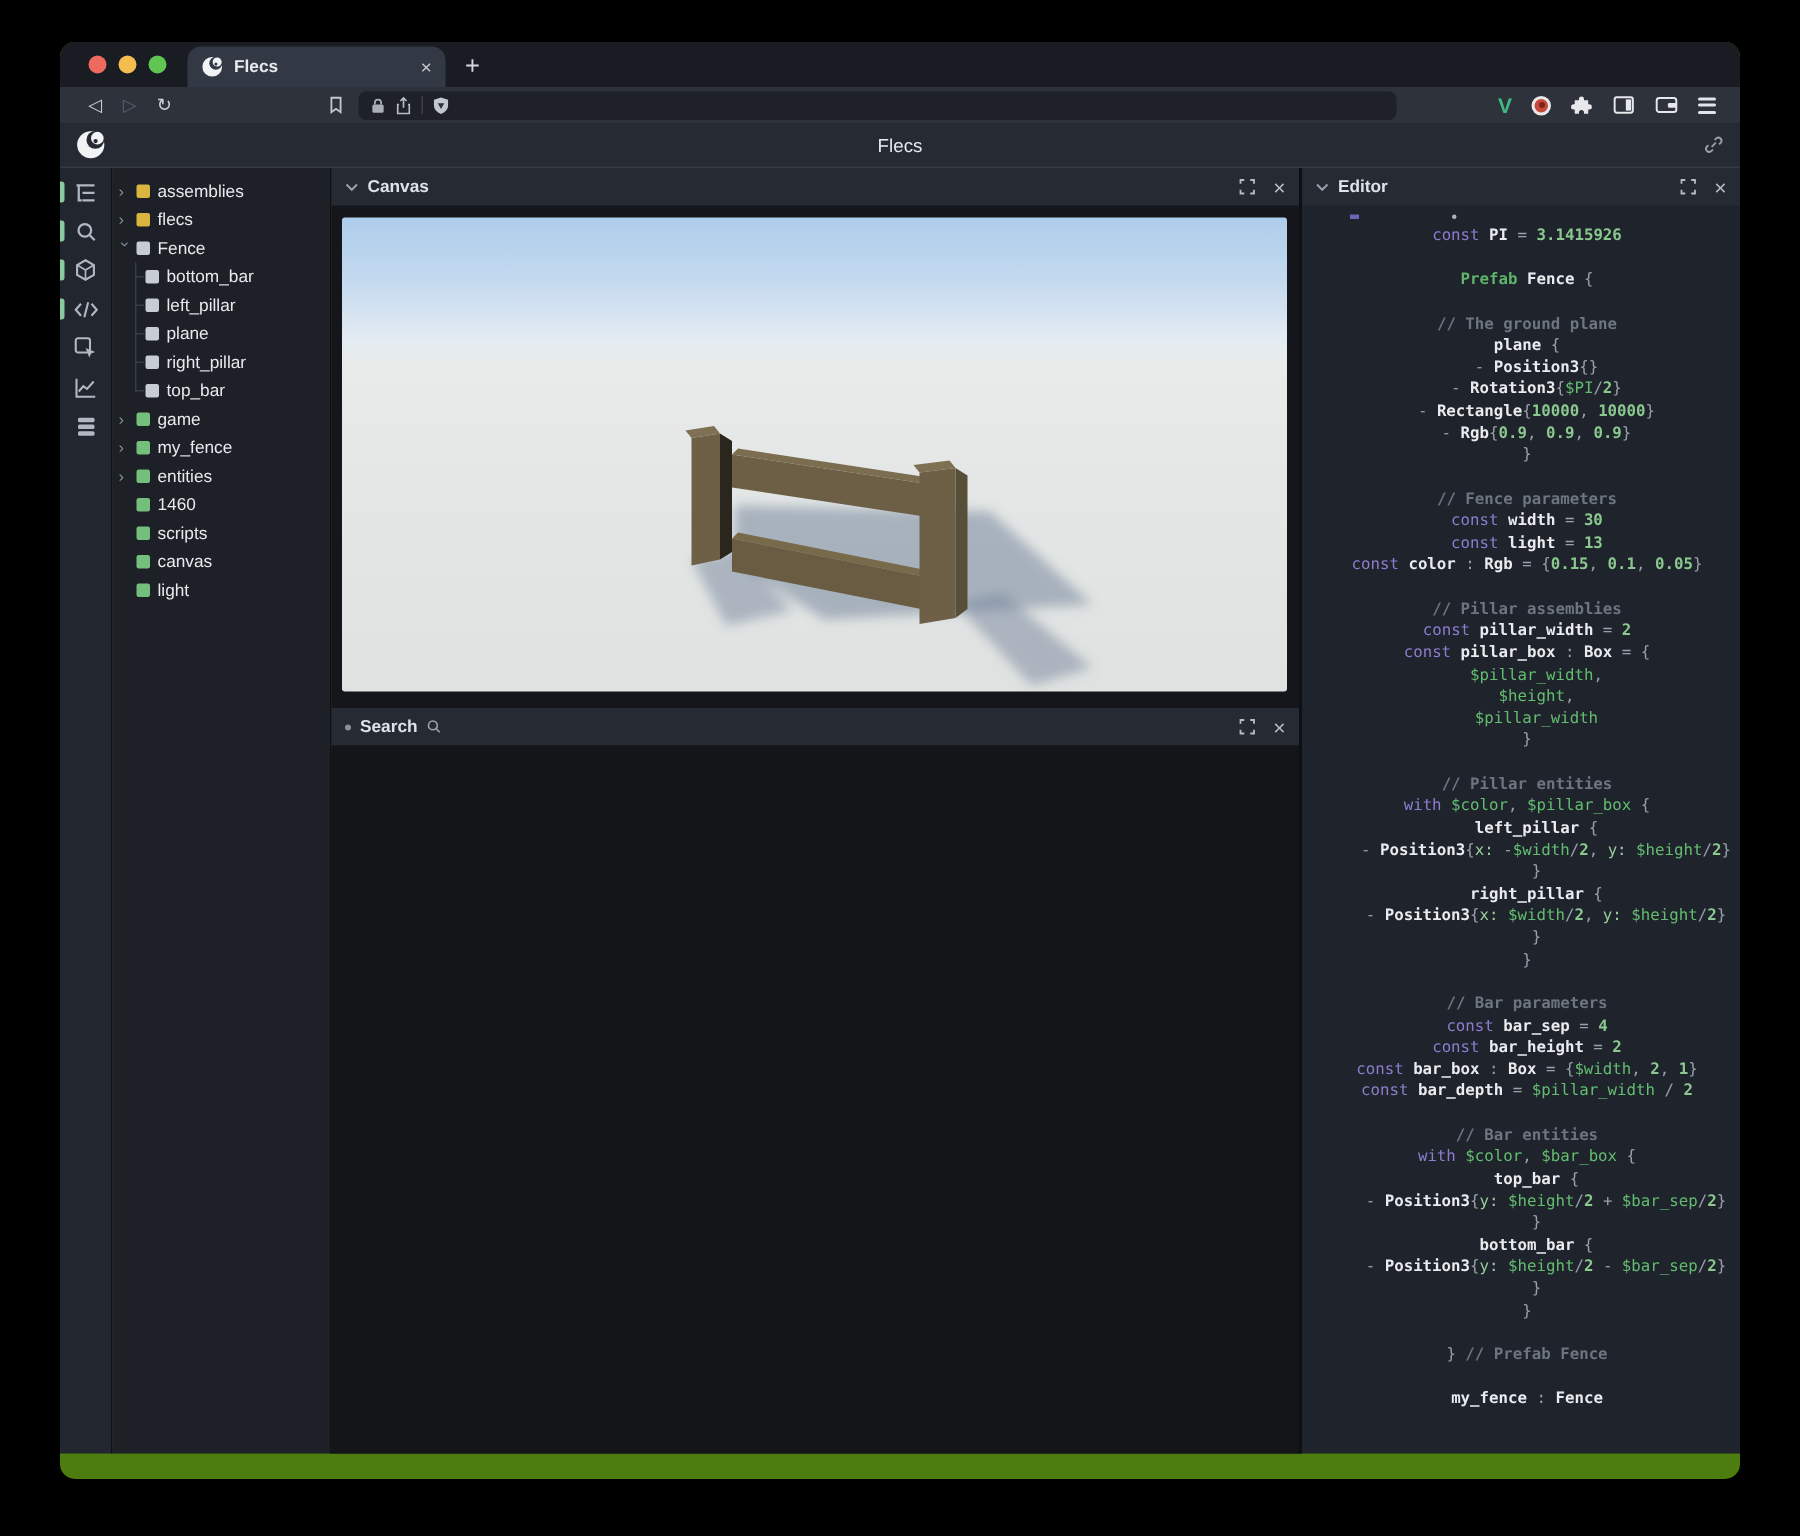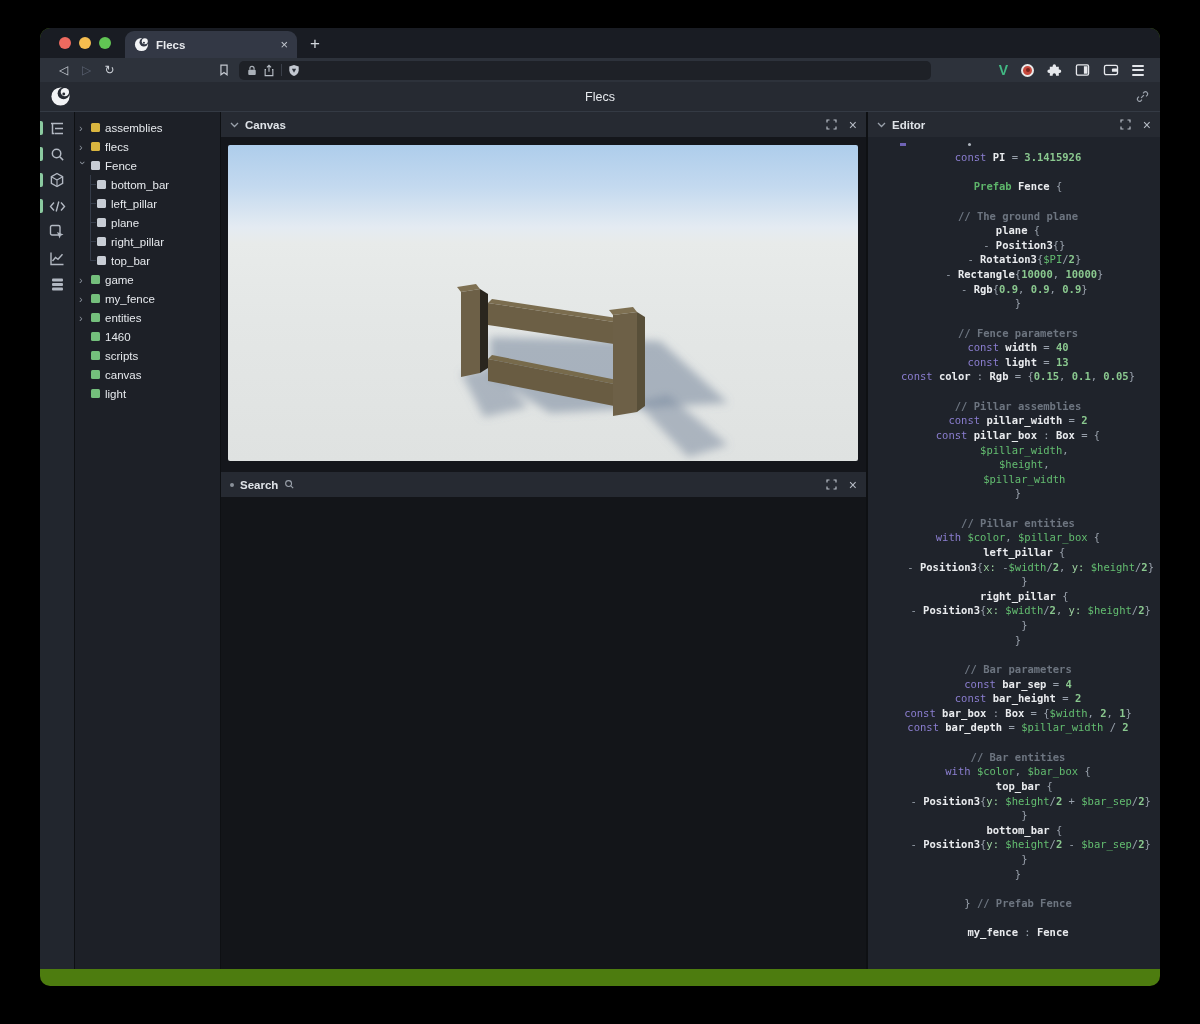--- a/index.html
+++ b/index.html
@@ -401,21 +401,21 @@
             <div class="code-line">&nbsp;</div>
             <div class="code-line"><span class="tk-cmt">// The ground plane</span></div>
             <div class="code-line"><span class="tk-id">plane</span><span class="tk-pun"> {</span></div>
             <div class="code-line"><span class="tk-pun">  - </span><span class="tk-id">Position3</span><span class="tk-pun">{}</span></div>
             <div class="code-line"><span class="tk-pun">  - </span><span class="tk-id">Rotation3</span><span class="tk-pun">{</span><span class="tk-var">$PI</span><span class="tk-pun">/</span><span class="tk-num">2</span><span class="tk-pun">}</span></div>
             <div class="code-line"><span class="tk-pun">  - </span><span class="tk-id">Rectangle</span><span class="tk-pun">{</span><span class="tk-num">10000</span><span class="tk-pun">, </span><span class="tk-num">10000</span><span class="tk-pun">}</span></div>
             <div class="code-line"><span class="tk-pun">  - </span><span class="tk-id">Rgb</span><span class="tk-pun">{</span><span class="tk-num">0.9</span><span class="tk-pun">, </span><span class="tk-num">0.9</span><span class="tk-pun">, </span><span class="tk-num">0.9</span><span class="tk-pun">}</span></div>
             <div class="code-line"><span class="tk-pun">}</span></div>
             <div class="code-line">&nbsp;</div>
             <div class="code-line"><span class="tk-cmt">// Fence parameters</span></div>
-            <div class="code-line"><span class="tk-kw">const</span><span class="tk-pun"> </span><span class="tk-id">width</span><span class="tk-pun"> = </span><span class="tk-num">40</span></div>
+            <div class="code-line"><span class="tk-kw">const</span><span class="tk-pun"> </span><span class="tk-id">width</span><span class="tk-pun"> = </span><span class="tk-num">30</span></div>
             <div class="code-line"><span class="tk-kw">const</span><span class="tk-pun"> </span><span class="tk-id">light</span><span class="tk-pun"> = </span><span class="tk-num">13</span></div>
             <div class="code-line"><span class="tk-kw">const</span><span class="tk-pun"> </span><span class="tk-id">color</span><span class="tk-pun"> : </span><span class="tk-id">Rgb</span><span class="tk-pun"> = {</span><span class="tk-num">0.15</span><span class="tk-pun">, </span><span class="tk-num">0.1</span><span class="tk-pun">, </span><span class="tk-num">0.05</span><span class="tk-pun">}</span></div>
             <div class="code-line">&nbsp;</div>
             <div class="code-line"><span class="tk-cmt">// Pillar assemblies</span></div>
             <div class="code-line"><span class="tk-kw">const</span><span class="tk-pun"> </span><span class="tk-id">pillar_width</span><span class="tk-pun"> = </span><span class="tk-num">2</span></div>
             <div class="code-line"><span class="tk-kw">const</span><span class="tk-pun"> </span><span class="tk-id">pillar_box</span><span class="tk-pun"> : </span><span class="tk-id">Box</span><span class="tk-pun"> = {</span></div>
             <div class="code-line"><span class="tk-var">  $pillar_width</span><span class="tk-pun">,</span></div>
             <div class="code-line"><span class="tk-var">  $height</span><span class="tk-pun">,</span></div>
             <div class="code-line"><span class="tk-var">  $pillar_width</span></div>
             <div class="code-line"><span class="tk-pun">}</span></div>

